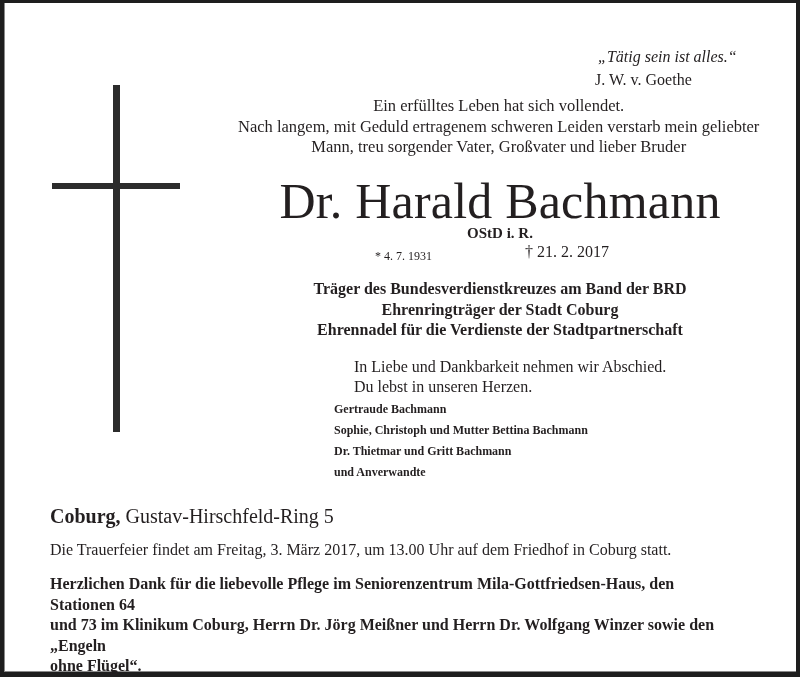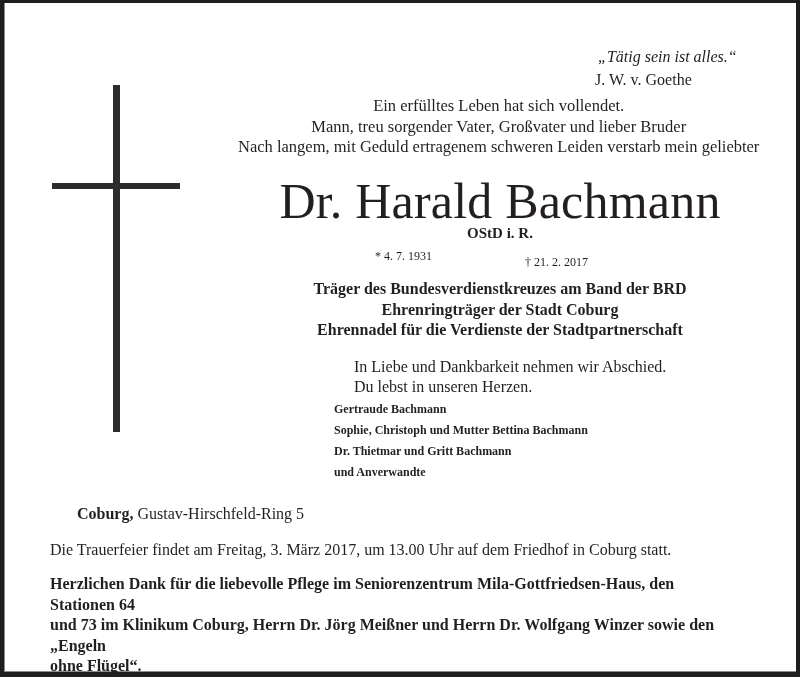--- a/index.html
+++ b/index.html
@@ -14,47 +14,47 @@
   }
   .abs { position: absolute; white-space: nowrap; }
   .quote { left: 560px; top: 45px; font-size: 16px; font-style: italic; margin-left: 33px; }
   .quote-author { left: 590px; top: 68px; font-size: 16px; }
   .cross-v { position: absolute; left: 108px; top: 82px; width: 7px; height: 347px; background: #2c2c2c; }
   .cross-h { position: absolute; left: 47px; top: 180px; width: 128px; height: 6px; background: #2c2c2c; }
   .intro { left: 233px; top: 93px; font-size: 16.5px; line-height: 20.5px; text-align: center; }
   .name { left: 0; width: 990px; text-align: center; top: 169px; font-size: 50px; letter-spacing: 0.2px; }
   .title { left: 0; width: 990px; text-align: center; top: 222px; font-size: 15px; font-weight: bold; }
   .birth { left: 370px; top: 246px; font-size: 12px; }
-  .death { left: 520px; top: 252px; font-size: 12px; }
+  .death { left: 520px; top: 240px; font-size: 16px; }
   .honors { left: 0; width: 990px; text-align: center; top: 276px; font-size: 16px; font-weight: bold; line-height: 20.5px; }
   .farewell { left: 329px; top: 354px; font-size: 16px; line-height: 20px; margin-left: 20px; }
   .family { left: 329px; top: 396px; font-size: 12px; font-weight: bold; line-height: 21px; }
-  .address { left: 45px; top: 502px; font-size: 16px; margin-left: 27px; }
+  .address { left: 45px; top: 502px; font-size: 20px; }
   .address b { font-weight: bold; }
   .ceremony { left: 45px; top: 538px; font-size: 16px; }
   .thanks { left: 45px; top: 571px; font-size: 16px; line-height: 20.5px; width: 690px; white-space: normal; font-weight: bold; }
   .line { display: block; }
 </style>
 </head>
 <body>
 
 <div class="page">
 
   <div class="abs quote">„Tätig sein ist alles.“</div>
   <div class="abs quote-author">J. W. v. Goethe</div>
 
   <div>
     <div class="cross-v"></div>
     <div class="cross-h"></div>
   </div>
 
   <div class="abs intro">
     <span class="line">Ein erfülltes Leben hat sich vollendet.</span>
+    <span class="line">Nach langem, mit Geduld ertragenem schweren Leiden verstarb mein geliebter</span>
     <span class="line">Mann, treu sorgender Vater, Großvater und lieber Bruder</span>
-    <span class="line">Nach langem, mit Geduld ertragenem schweren Leiden verstarb mein geliebter</span>
   </div>
 
   <div class="abs name">Dr. Harald Bachmann</div>
   <div class="abs title">OStD i. R.</div>
   <div class="abs birth">* 4. 7. 1931</div>
   <div class="abs death">† 21. 2. 2017</div>
 
   <div class="abs honors">
     <span class="line">Träger des Bundesverdienstkreuzes am Band der BRD</span>
     <span class="line">Ehrenringträger der Stadt Coburg</span>

